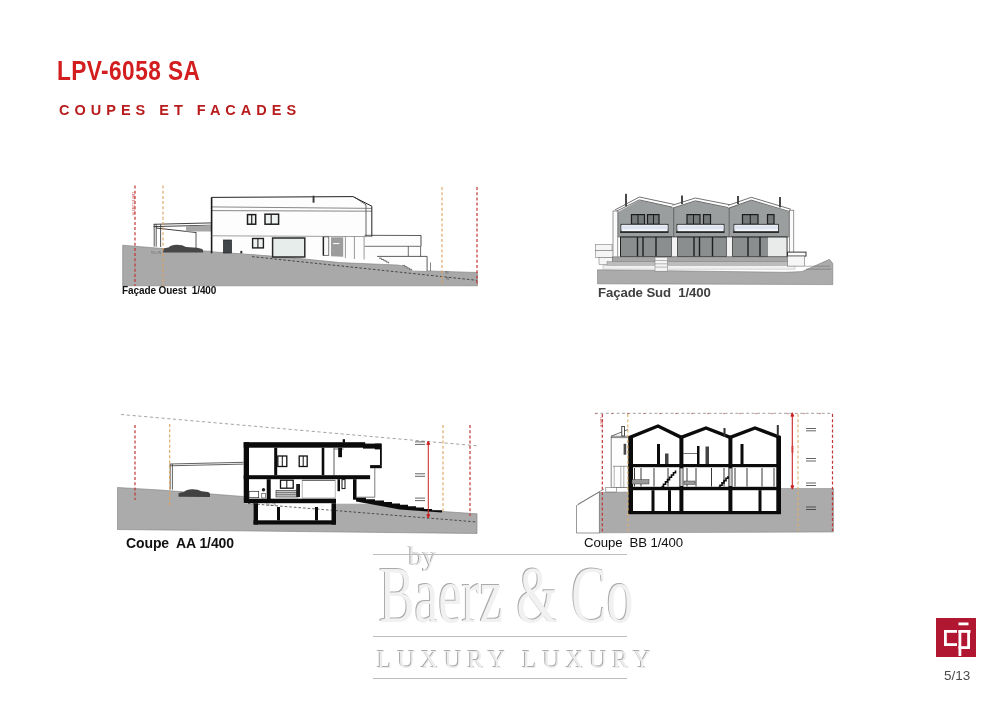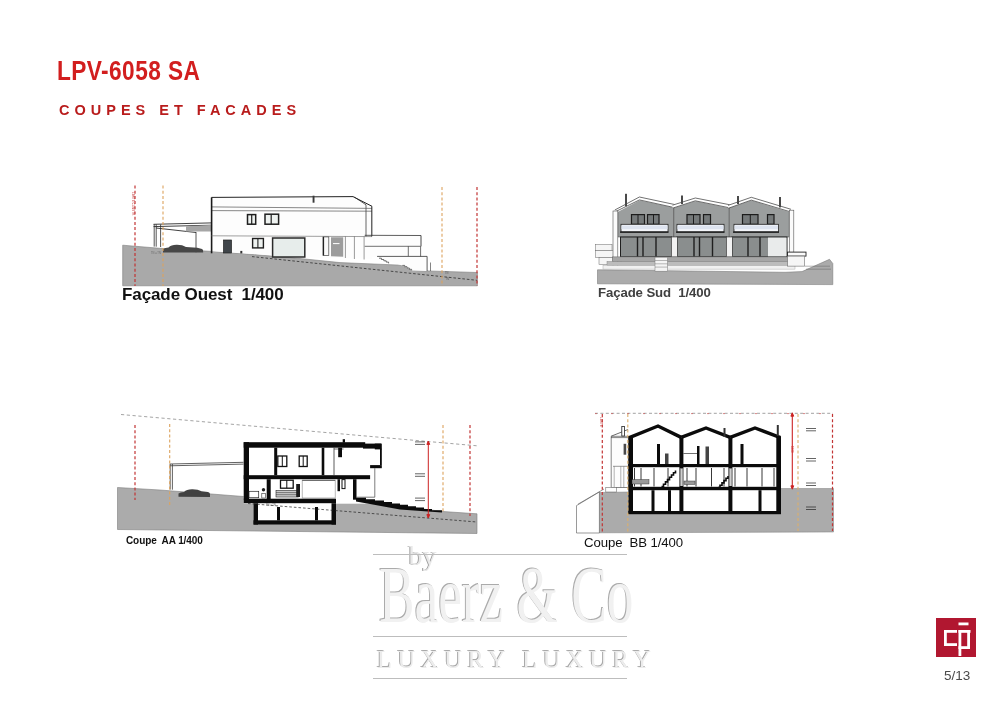--- a/index.html
+++ b/index.html
@@ -114,21 +114,21 @@
 <line x1="163" y1="185.5" x2="163" y2="286" stroke="#dca35e" stroke-width="1.1" stroke-dasharray="3,2.2"></line>
 
 <line x1="442" y1="187" x2="442" y2="286" stroke="#dca35e" stroke-width="1.1" stroke-dasharray="3,2.2"></line>
 
 <line x1="477" y1="187" x2="477" y2="286" stroke="#c23434" stroke-width="1.2" stroke-dasharray="3,2.2"></line>
 
 <text x="445" y="274" font-size="2.6" fill="#555" font-family="Liberation Sans,sans-serif">TN</text>
 <text x="445.5" y="280" font-size="2.6" fill="#555" font-family="Liberation Sans,sans-serif">TN</text>
 </svg>
 
-<div class="abs" style="left:122px;top:285.4px;font-size:17px;line-height:1.2;font-weight:bold;color:#111;letter-spacing:-0.1px;">Façade Ouest&nbsp; 1/400</div>
+<div class="abs" style="left:122px;top:285.4px;font-size:10px;line-height:1.2;font-weight:bold;color:#111;letter-spacing:-0.1px;">Façade Ouest&nbsp; 1/400</div>
 
 <svg class="abs" style="left:595px;top:186px;" width="240" height="112" viewBox="595 186 240 112">
 
 <path d="M597.5,269.8 L785,272.3 L802,271.6 L829.5,259.3 L832.8,263.5 L832.8,284.6 L597.5,283.8 Z" fill="#ababab" stroke="#7e7e7e" stroke-width="0.6"></path>
 
 <g fill="#f5f5f5" stroke="#6a6a6a" stroke-width="0.5">
 <rect x="595.5" y="244.6" width="16.5" height="6"></rect>
 <rect x="595.5" y="250.6" width="21" height="7"></rect>
 <rect x="599" y="257.6" width="22" height="7"></rect>
 </g>
@@ -384,21 +384,21 @@
 <g stroke="#222" stroke-width="0.7">
 <line x1="415" y1="441.9" x2="425" y2="441.9"></line>
       <line x1="415" y1="444.4" x2="425" y2="444.4"></line>
 <line x1="415" y1="473.8" x2="425" y2="473.8"></line>
       <line x1="415" y1="476.3" x2="425" y2="476.3"></line>
 <line x1="415" y1="498.1" x2="425" y2="498.1"></line>
       <line x1="415" y1="500.6" x2="425" y2="500.6"></line>
 </g>
 </svg>
 
-<div class="abs" style="left:126px;top:535.4px;font-size:10px;line-height:1.2;font-weight:bold;color:#111;letter-spacing:-0.1px;">Coupe&nbsp; AA 1/400</div>
+<div class="abs" style="left:126px;top:535.4px;font-size:14px;line-height:1.2;font-weight:bold;color:#111;letter-spacing:-0.1px;">Coupe&nbsp; AA 1/400</div>
 
 <svg class="abs" style="left:570px;top:403px;" width="268" height="135" viewBox="570 403 268 135">
 
 <path d="M599.4,492.5 L628.4,492 L628.4,513.6 L779,513.6 L779,488.5 L833.5,488.5 L833.5,532 L599.4,532.8 Z" fill="#ababab" stroke="#7e7e7e" stroke-width="0.5"></path>
 
 <polygon points="576.5,505.6 599.4,491.9 599.4,533 576.5,533" fill="#fff" stroke="#555" stroke-width="0.6"></polygon>
 <line x1="578" y1="504.2" x2="604" y2="489" stroke="#555" stroke-width="0.6"></line>
 
 <line x1="595" y1="413.3" x2="833" y2="413.3" stroke="#999" stroke-width="0.9" stroke-dasharray="3,2.4"></line>
 <line x1="595" y1="413.6" x2="833" y2="413.6" stroke="#c55" stroke-width="0.7" stroke-dasharray="2,14"></line>

